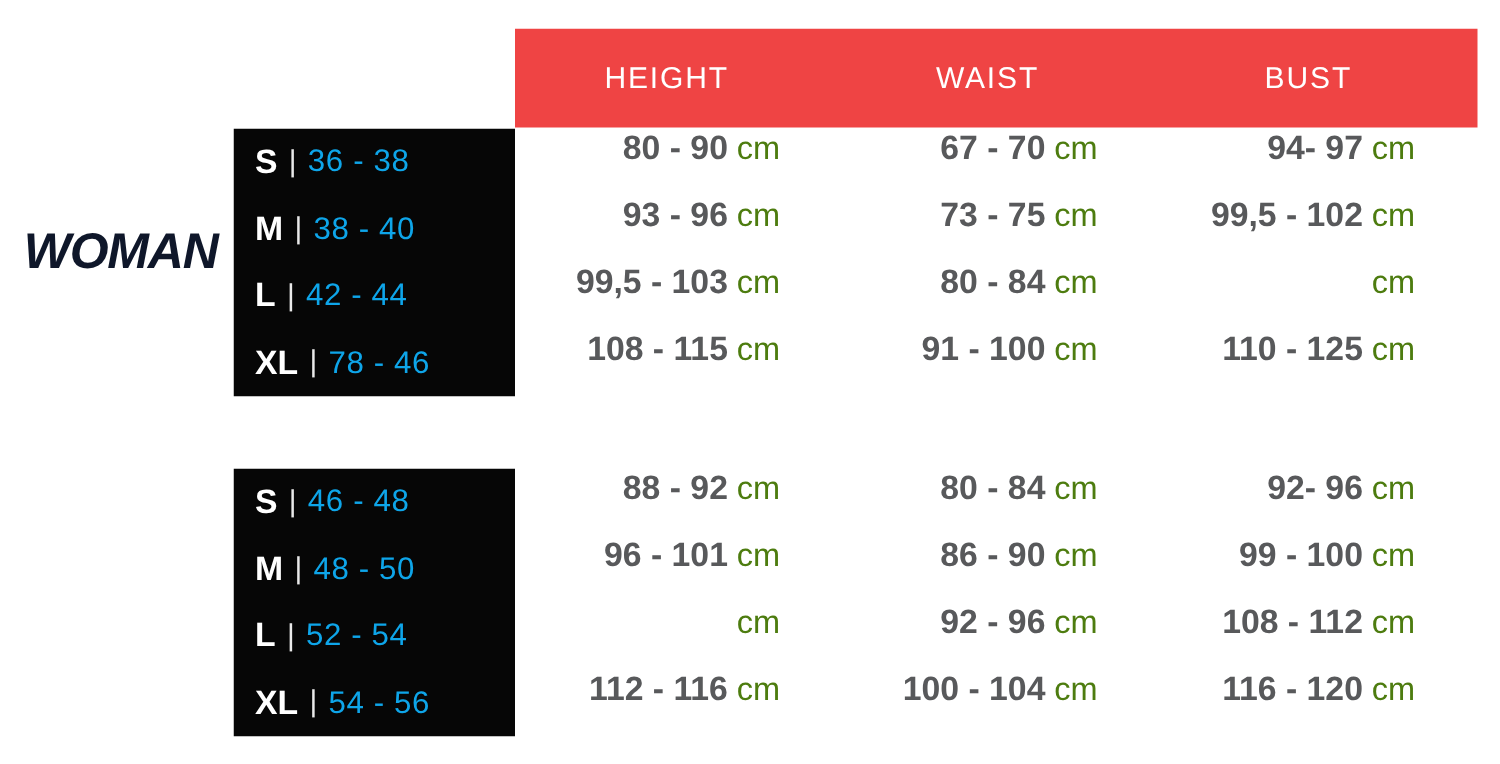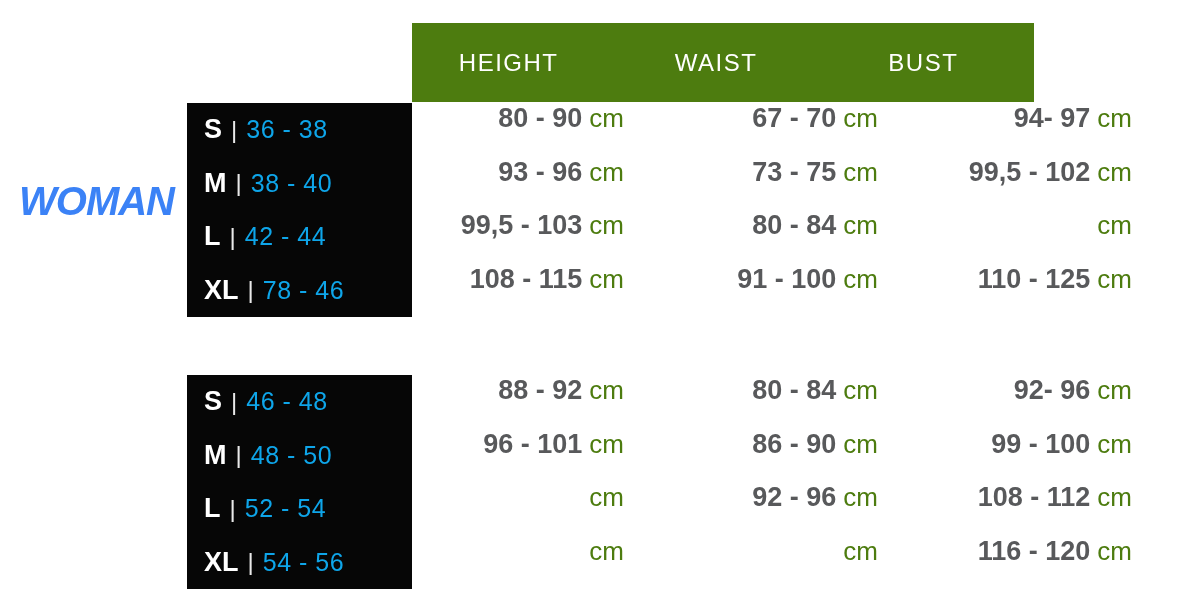--- a/index.html
+++ b/index.html
@@ -9,22 +9,22 @@
     height: 611px;
     background: #ffffff;
     font-family: "Liberation Sans", sans-serif;
     overflow: hidden;
   }
 
   
   .header-bar {
     position: absolute;
     left: 412px; top: 23px;
-    width: 622px; height: 79px;
-    background: #4d7c0f;
+    width: 770px; height: 79px;
+    background: #ef4444;
     display: flex;
   }
   .hcell {
     flex: 1;
     display: flex; align-items: center; justify-content: center;
     padding-right: 14px;
     color: #ffffff;
     font-size: 24px;
     font-weight: 400;
     letter-spacing: 1.5px;
@@ -34,21 +34,21 @@
   
   .side-label {
     position: absolute;
     left: 0; width: 174px;
     text-align: right;
     font-size: 40px;
     font-weight: 900;
     font-style: italic;
     letter-spacing: -1px;
     line-height: 1;
-    color: #3b82f6;
+    color: #0f172a;
     white-space: nowrap;
   }
   .side-label.woman { top: 181px; }
   .side-label.man   { top: 456px; }
 
   
   .size-box {
     position: absolute;
     left: 187px;
     width: 225px; height: 214px;
@@ -223,23 +223,25 @@
     </div>
     <div class="cell">
       <span class="num">92 - 96</span>
       <span class="unit">cm</span>
     </div>
     <div class="cell">
       <span class="num">108 - 112</span>
       <span class="unit">cm</span>
     </div>
     <div class="cell">
-      <span class="unit">cm</span>
-    </div>
-    <div class="cell">
+      <span class="num">112 - 116</span>
+      <span class="unit">cm</span>
+    </div>
+    <div class="cell">
+      <span class="num">100 - 104</span>
       <span class="unit">cm</span>
     </div>
     <div class="cell">
       <span class="num">116 - 120</span>
       <span class="unit">cm</span>
     </div>
   </div>
 
 </div>
 

